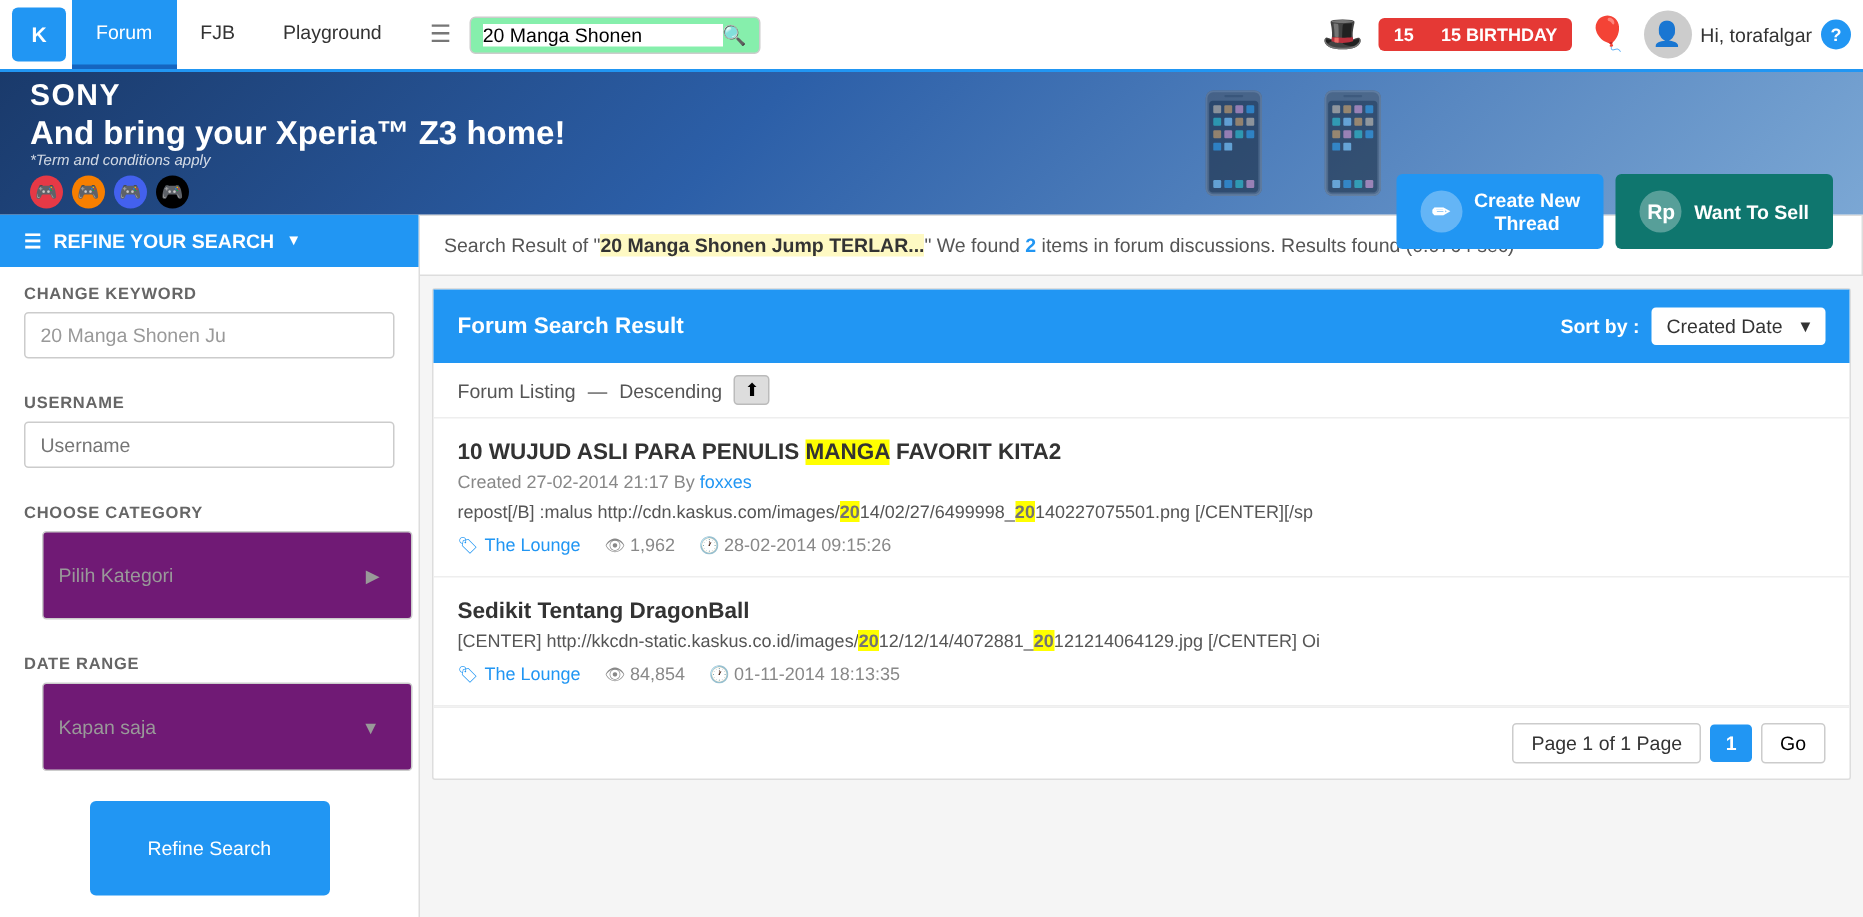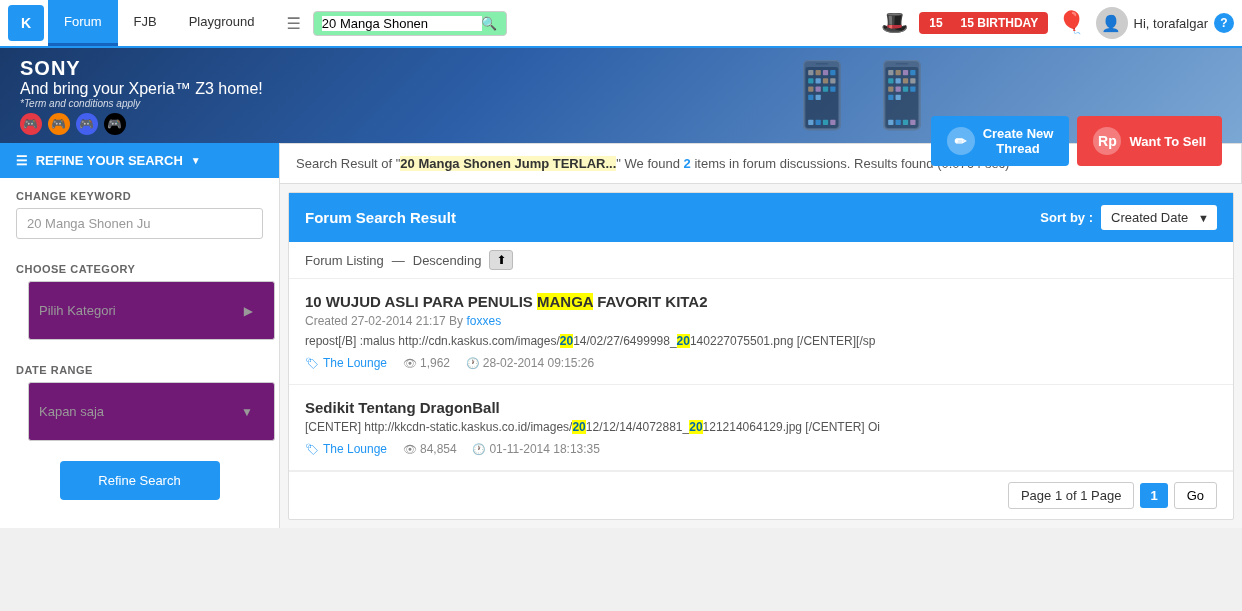--- a/index.html
+++ b/index.html
@@ -84,21 +84,21 @@
       background: linear-gradient(135deg, #1a3a6b 0%, #2c5fa8 40%, #7ba7d4 100%);
       height: 95px;
       display: flex;
       align-items: center;
       padding: 0 20px;
       position: relative;
       overflow: hidden;
     }
     .banner-text { color: #fff; }
     .banner-text .brand { font-size: 20px; font-weight: bold; letter-spacing: 1px; }
-    .banner-text .tagline { font-size: 16px; font-weight: normal; }
+    .banner-text .tagline { font-size: 22px; font-weight: bold; }
     .banner-text .terms { font-size: 10px; opacity: 0.8; font-style: italic; }
     .banner-icons { display: flex; gap: 6px; margin-top: 4px; }
     .banner-icon { width: 22px; height: 22px; border-radius: 50%; display: flex; align-items: center; justify-content: center; font-size: 12px; }
 
     
     .page-body {
       display: flex;
       max-width: 1242px;
     }
 
@@ -157,21 +157,21 @@
     .sidebar-select-arrow {
       position: absolute; right: 10px; top: 50%; transform: translateY(-50%);
       color: #999; pointer-events: none; font-size: 12px;
     }
     .refine-btn {
       display: block;
       background: #2196F3;
       color: #fff;
       border: none;
       border-radius: 4px;
-      padding: 12px 0;
+      padding: 24px 0;
       width: 160px;
       margin: 8px auto 16px;
       font-size: 13px;
       cursor: pointer;
       text-align: center;
     }
 
     
     .main-content {
       flex: 1;
@@ -263,21 +263,21 @@
       color: #888;
       margin-bottom: 6px;
     }
     .result-meta a { color: #2196F3; text-decoration: none; }
     .result-snippet {
       font-size: 12px;
       color: #555;
       margin-bottom: 8px;
       word-break: break-all;
     }
-    .result-snippet .highlight { background: #FFFF00; color: #0369a1; font-weight: bold; margin-top: 28px; }
+    .result-snippet .highlight { background: #FFFF00; color: #737373; font-weight: bold; margin-top: 28px; }
     .result-footer {
       display: flex;
       align-items: center;
       gap: 16px;
       font-size: 12px;
       color: #888;
     }
     .result-footer .tag {
       display: flex; align-items: center; gap: 4px; color: #2196F3;
     }
@@ -338,21 +338,21 @@
       padding: 10px 16px;
       font-size: 13px;
       font-weight: bold;
       cursor: pointer;
       display: flex;
       align-items: center;
       gap: 8px;
       min-width: 130px;
     }
     .action-btn-orange {
-      background: #ef4444;
+      background: #0f766e;
       color: #fff;
       border: none;
       border-radius: 4px;
       padding: 10px 16px;
       font-size: 13px;
       font-weight: bold;
       cursor: pointer;
       display: flex;
       align-items: center;
       gap: 8px;
@@ -444,20 +444,24 @@
         <span>☰</span>
         <span>REFINE YOUR SEARCH</span>
         <span class="arrow-down">▼</span>
       </div>
 
       <div class="sidebar-section">
         <div class="sidebar-label">CHANGE KEYWORD</div>
         <input class="sidebar-input" type="text" value="20 Manga Shonen Ju" placeholder="20 Manga Shonen Ju" style="">
       </div>
 
+      <div class="sidebar-section">
+        <div class="sidebar-label">USERNAME</div>
+        <input class="sidebar-input" type="text" placeholder="Username" style="">
+      </div>
 
       <div class="sidebar-section">
         <div class="sidebar-label">CHOOSE CATEGORY</div>
         <div class="sidebar-select-wrap">
           <select class="sidebar-select">
             <option>Pilih Kategori</option>
           </select>
           <span class="sidebar-select-arrow">▶</span>
         </div>
       </div>

